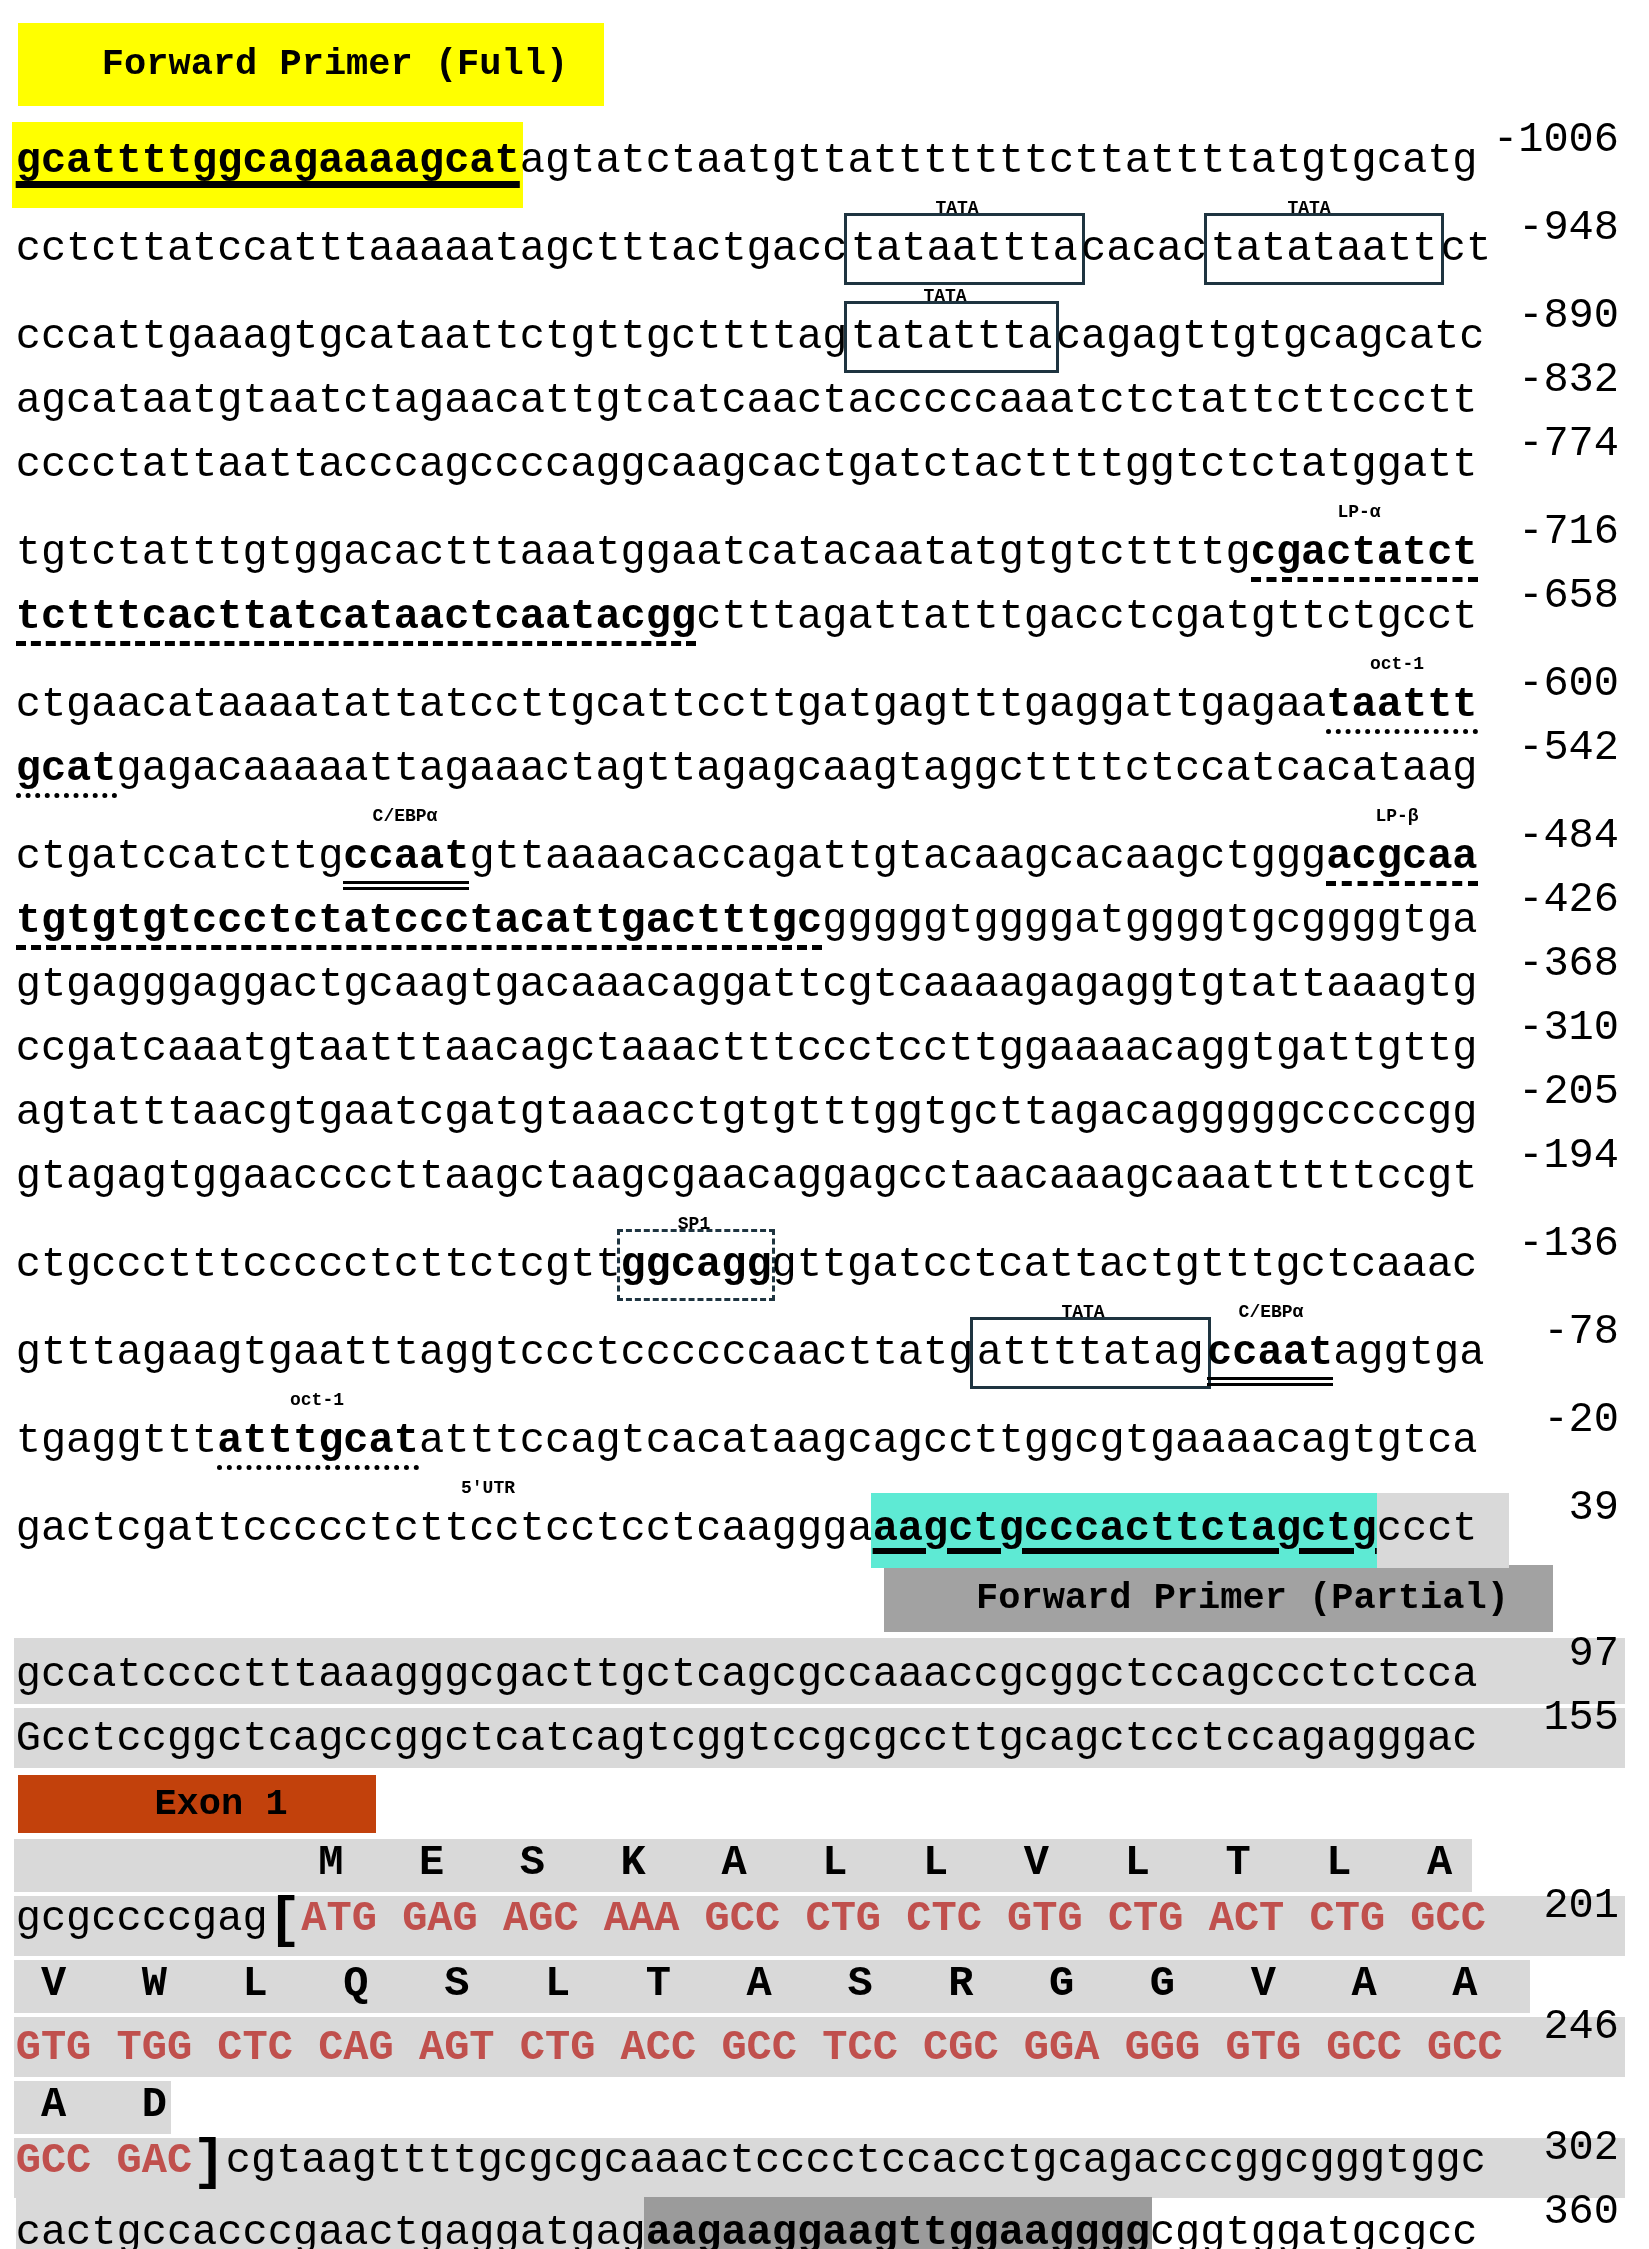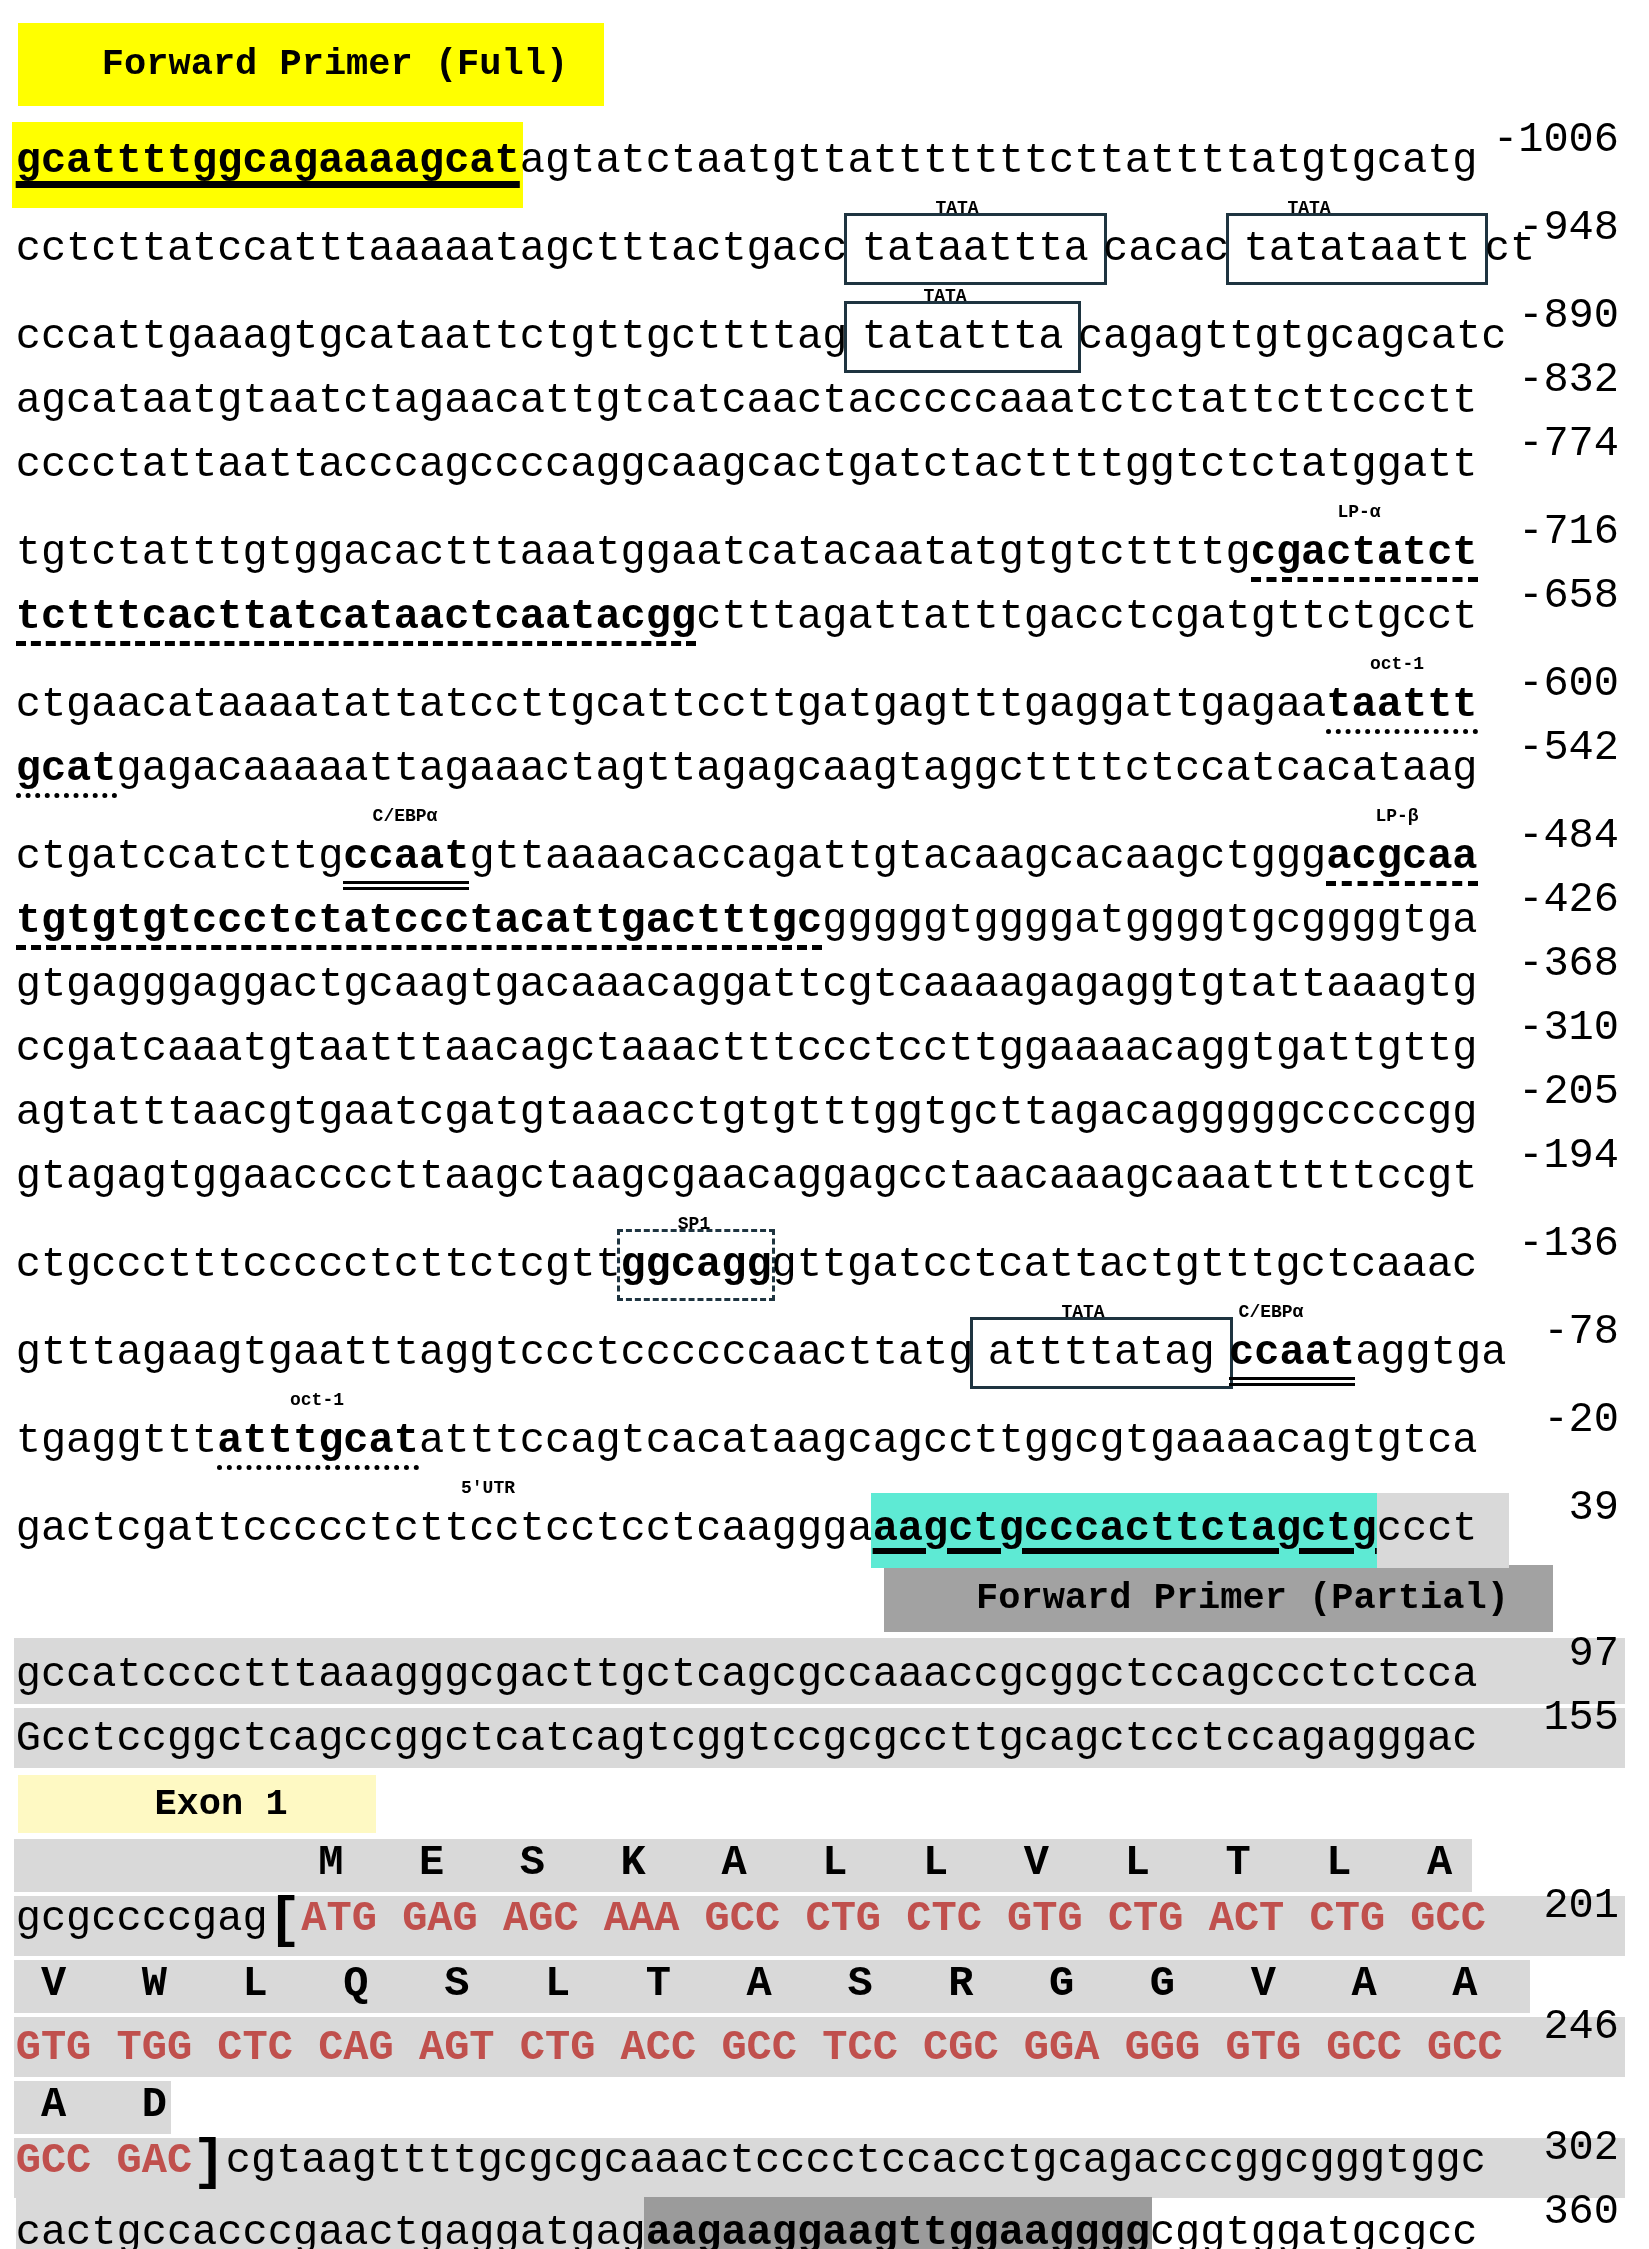--- a/index.html
+++ b/index.html
@@ -11,32 +11,32 @@
   .aa-row{height:57px;}
   .banner-row{height:76px;}
   .band{position:absolute;left:13.5px;top:1.8px;bottom:1.8px;background:#d9d9d9;z-index:0;}
   .seqtext{position:absolute;left:15.7px;bottom:10px;font-size:42px;line-height:1;white-space:pre;z-index:1;}
   .linenum{position:absolute;left:1489px;width:130px;bottom:28px;font-size:42px;text-align:right;z-index:1;}
   .tflabel{position:absolute;top:6.3px;transform:translateX(-50%);font-size:18px;font-weight:bold;white-space:nowrap;z-index:2;}
   .banner{position:absolute;top:4.5px;bottom:4.5px;display:flex;align-items:center;justify-content:center;
           font-size:37px;font-weight:bold;white-space:nowrap;padding-left:48px;}
   .patch-yellow{background:#ffff00;}
   .patch-dark{background:#a2a2a2;}
-  .patch-light{background:#fef9c3;}
+  .patch-light{background:#c2410c;}
   
   .seg-plain{}
   .seg-fwd-full{font-weight:bold;background:#ffff00;padding:15.3px 3.6px 22.5px 3.6px;margin:-15.3px -3.6px -22.5px -3.6px;
     text-decoration:underline;text-decoration-thickness:6.7px;text-underline-offset:9px;}
   .seg-fwd-partial{font-weight:bold;background:#5eead4;padding:11.7px 1.8px 15.3px 1.8px;margin:-11.7px -1.8px -15.3px -1.8px;
     text-decoration:underline;text-decoration-thickness:5.8px;text-underline-offset:8px;}
   .seg-rev-partial{font-weight:bold;background:#9b9b9b;padding:11.7px 1.8px 18px 1.8px;margin:-11.7px -1.8px -18px -1.8px;
     text-decoration:underline;text-decoration-thickness:8px;text-underline-offset:8px;}
   .seg-utr{background:#d9d9d9;padding:11.7px 0 15.3px 0;margin:-11.7px 0 -15.3px 0;}
   .seg-utr-end{background:#d9d9d9;padding:11.7px 31.5px 15.3px 0;margin:-11.7px 0 -15.3px 0;}
-  .seg-tata-box{border:3.1px solid #1e3440;padding:9px 15px;margin:-9px -3.6px;}
+  .seg-tata-box{border:3.1px solid #1e3440;padding:9px 4px;margin:-9px -3.6px;}
   .seg-sp1-box{font-weight:bold;border:3.1px dashed #1e3440;padding:9px 0.4px;margin:-9px -3.6px;}
   .seg-lp{font-weight:bold;border-bottom:5.8px dashed #000;}
   .seg-lpb{font-weight:bold;border-bottom:5.8px dashed #000;}
   .seg-oct{font-weight:bold;border-bottom:5.8px dotted #000;}
   .seg-cebp{font-weight:bold;border-bottom:9.4px double #000;}
   .seg-codon{font-weight:bold;color:#c0504d;}
   .seg-bracket{font-weight:bold;font-size:56px;vertical-align:-5.4px;}
   .seg-aa{font-weight:bold;}
 </style>
 </head>

